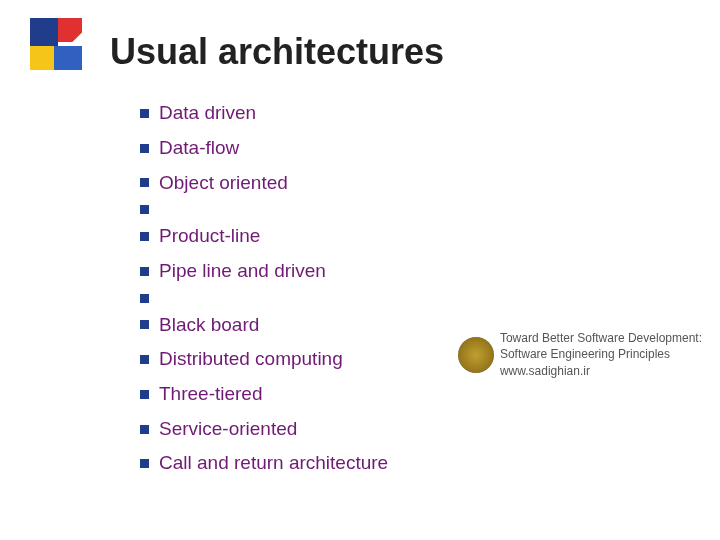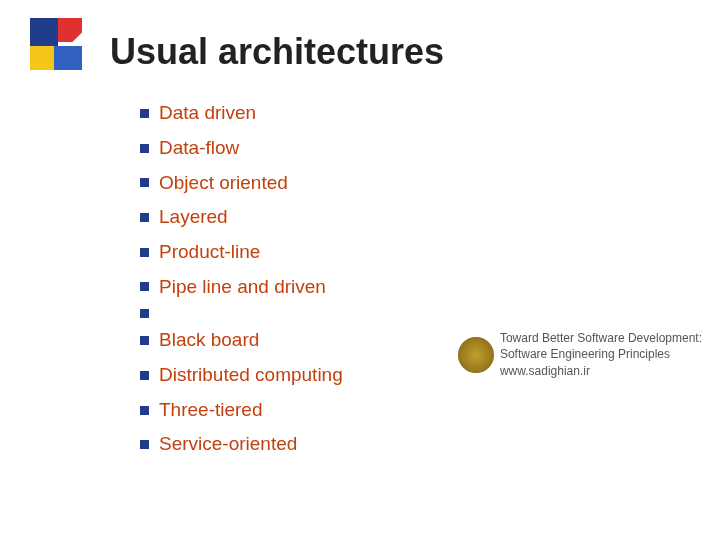--- a/index.html
+++ b/index.html
@@ -81,21 +81,21 @@
       line-height: 1.2;
     }
 
     .content-list {
       list-style: none;
       margin-left: 90px;
     }
 
     .content-list li {
       font-size: 19px;
-      color: #c2410c;
+      color: #701a75;
       margin-bottom: 10px;
       display: flex;
       align-items: center;
       gap: 10px;
       line-height: 1.3;
     }
 
     .bullet {
       width: 9px;
       height: 9px;
@@ -160,21 +160,20 @@
       <li>
         <span class="bullet"></span>
         <span>Data-flow</span>
       </li>
       <li>
         <span class="bullet"></span>
         <span>Object oriented</span>
       </li>
       <li>
         <span class="bullet"></span>
-        <span>Layered</span>
       </li>
       <li>
         <span class="bullet"></span>
         <span>Product-line</span>
       </li>
       <li>
         <span class="bullet"></span>
         <span>Pipe line and driven</span>
       </li>
       <li>
@@ -188,20 +187,24 @@
         <span class="bullet"></span>
         <span>Distributed computing</span>
       </li>
       <li>
         <span class="bullet"></span>
         <span>Three-tiered</span>
       </li>
       <li>
         <span class="bullet"></span>
         <span>Service-oriented</span>
+      </li>
+      <li>
+        <span class="bullet"></span>
+        <span>Call and return architecture</span>
       </li>
     </ul>
 
   <div class="watermark">
     <div class="watermark-logo">
       <div class="watermark-logo-inner"></div>
     </div>
     <div class="watermark-text">
       <span>Toward Better Software Development:</span><br>
       <span>Software Engineering Principles</span><br>

